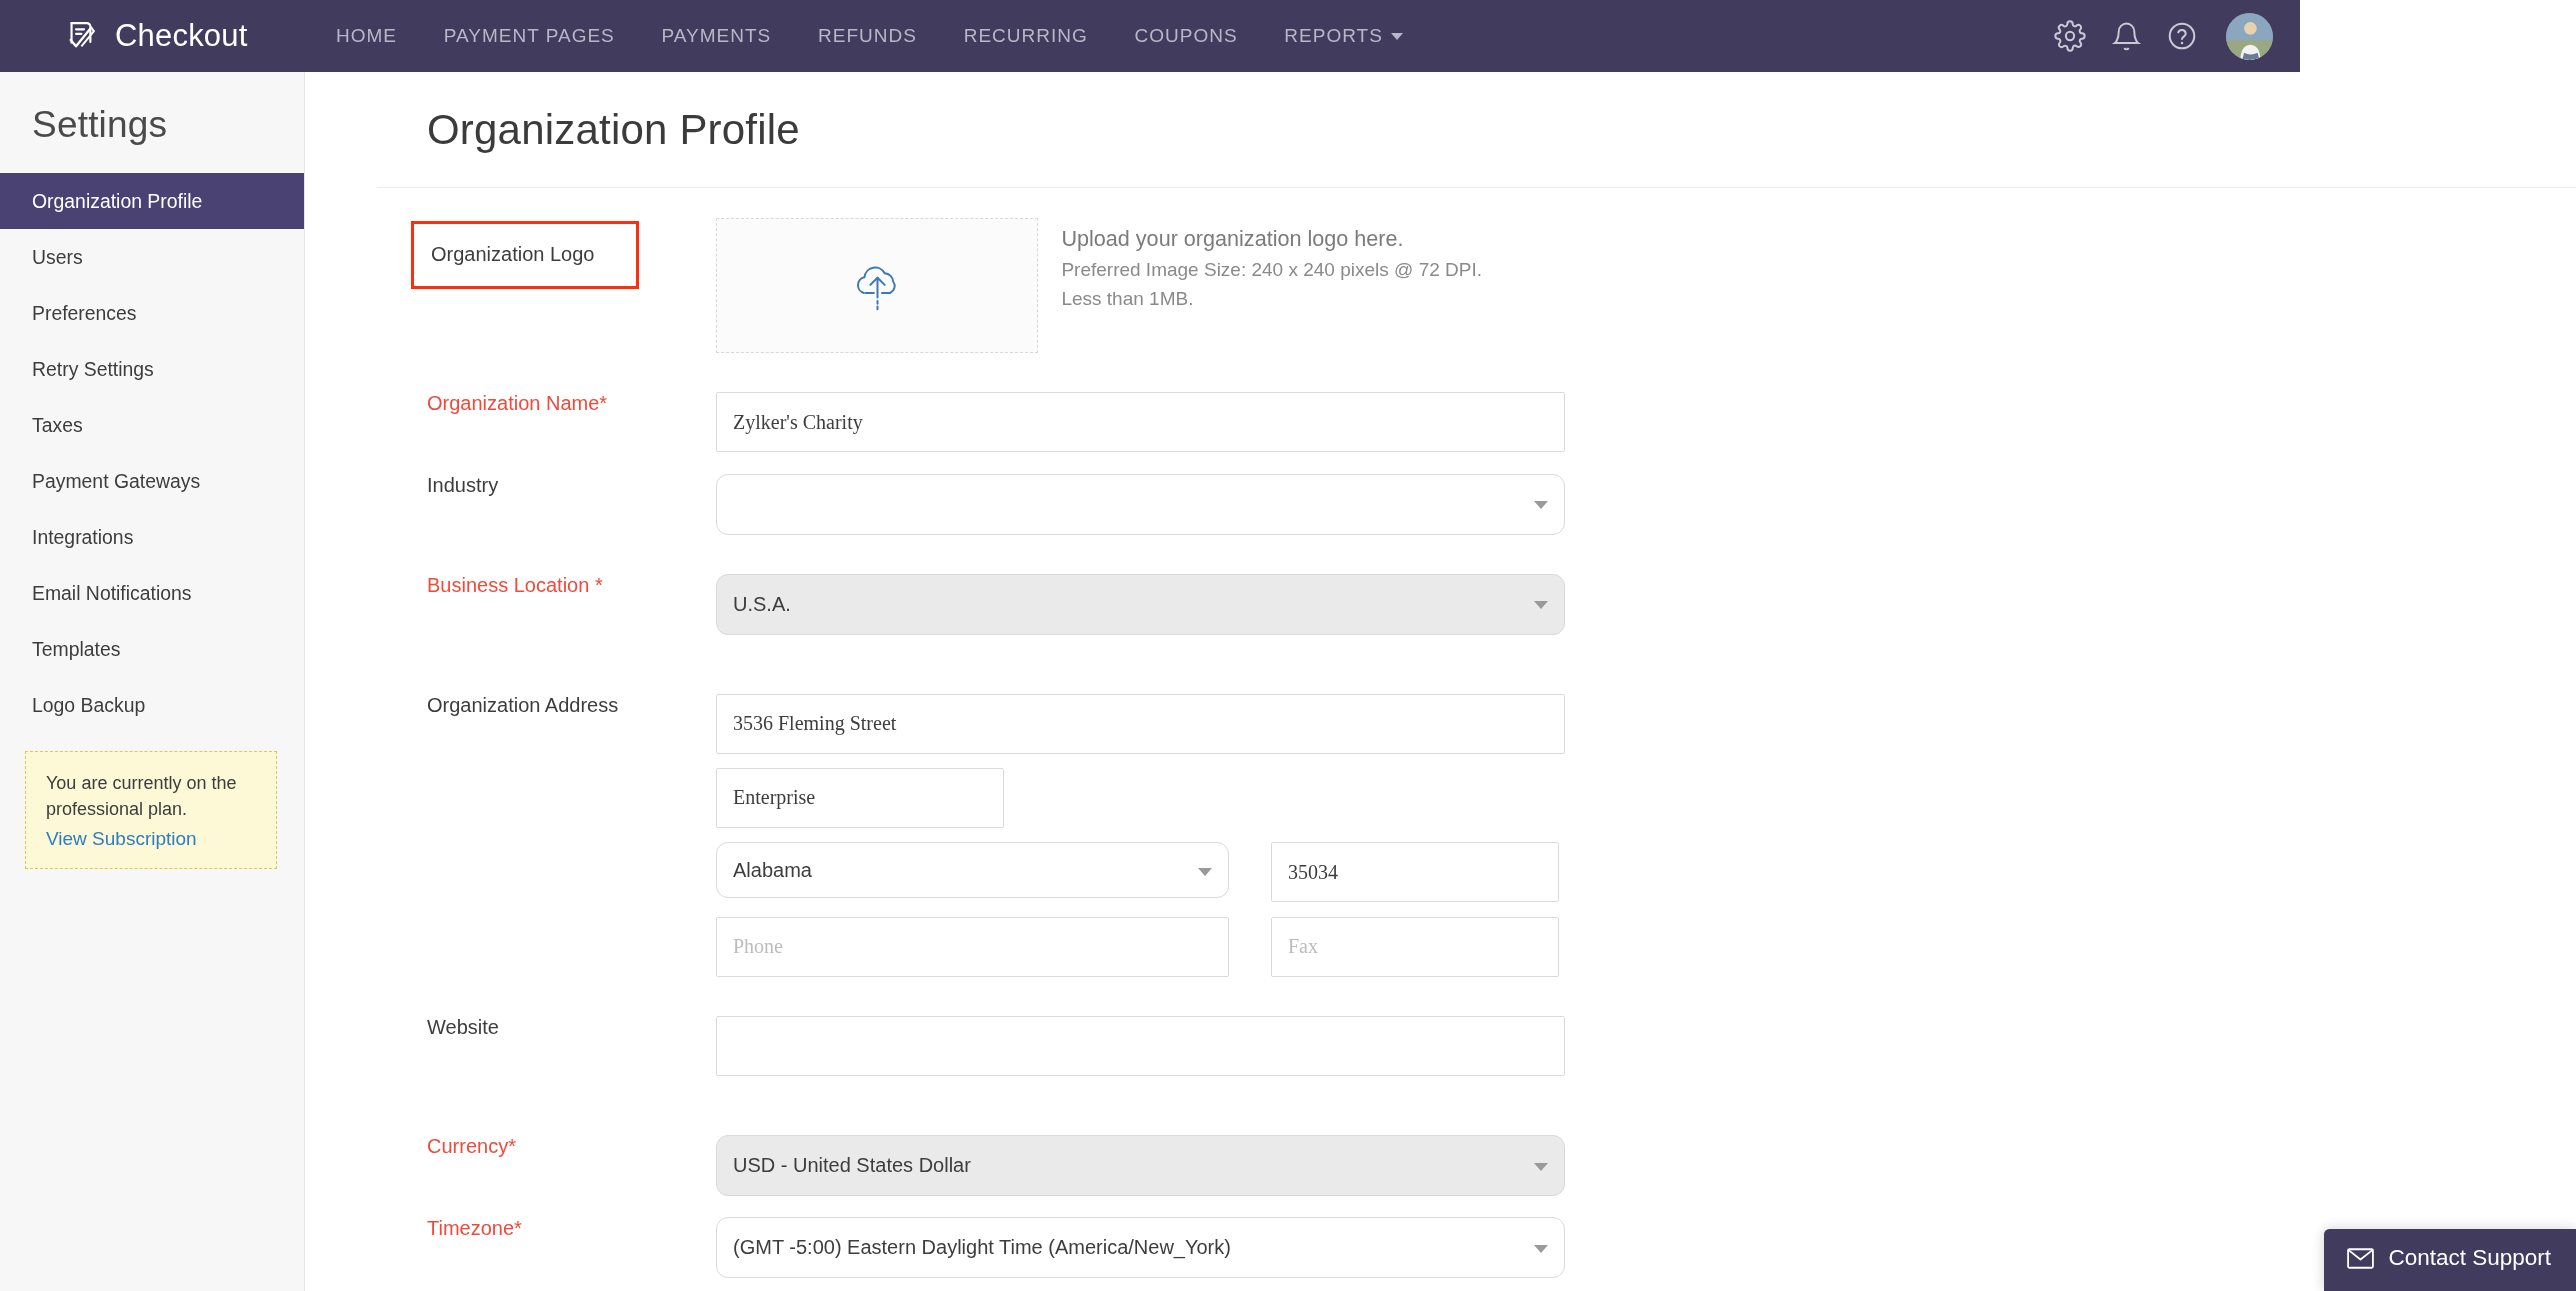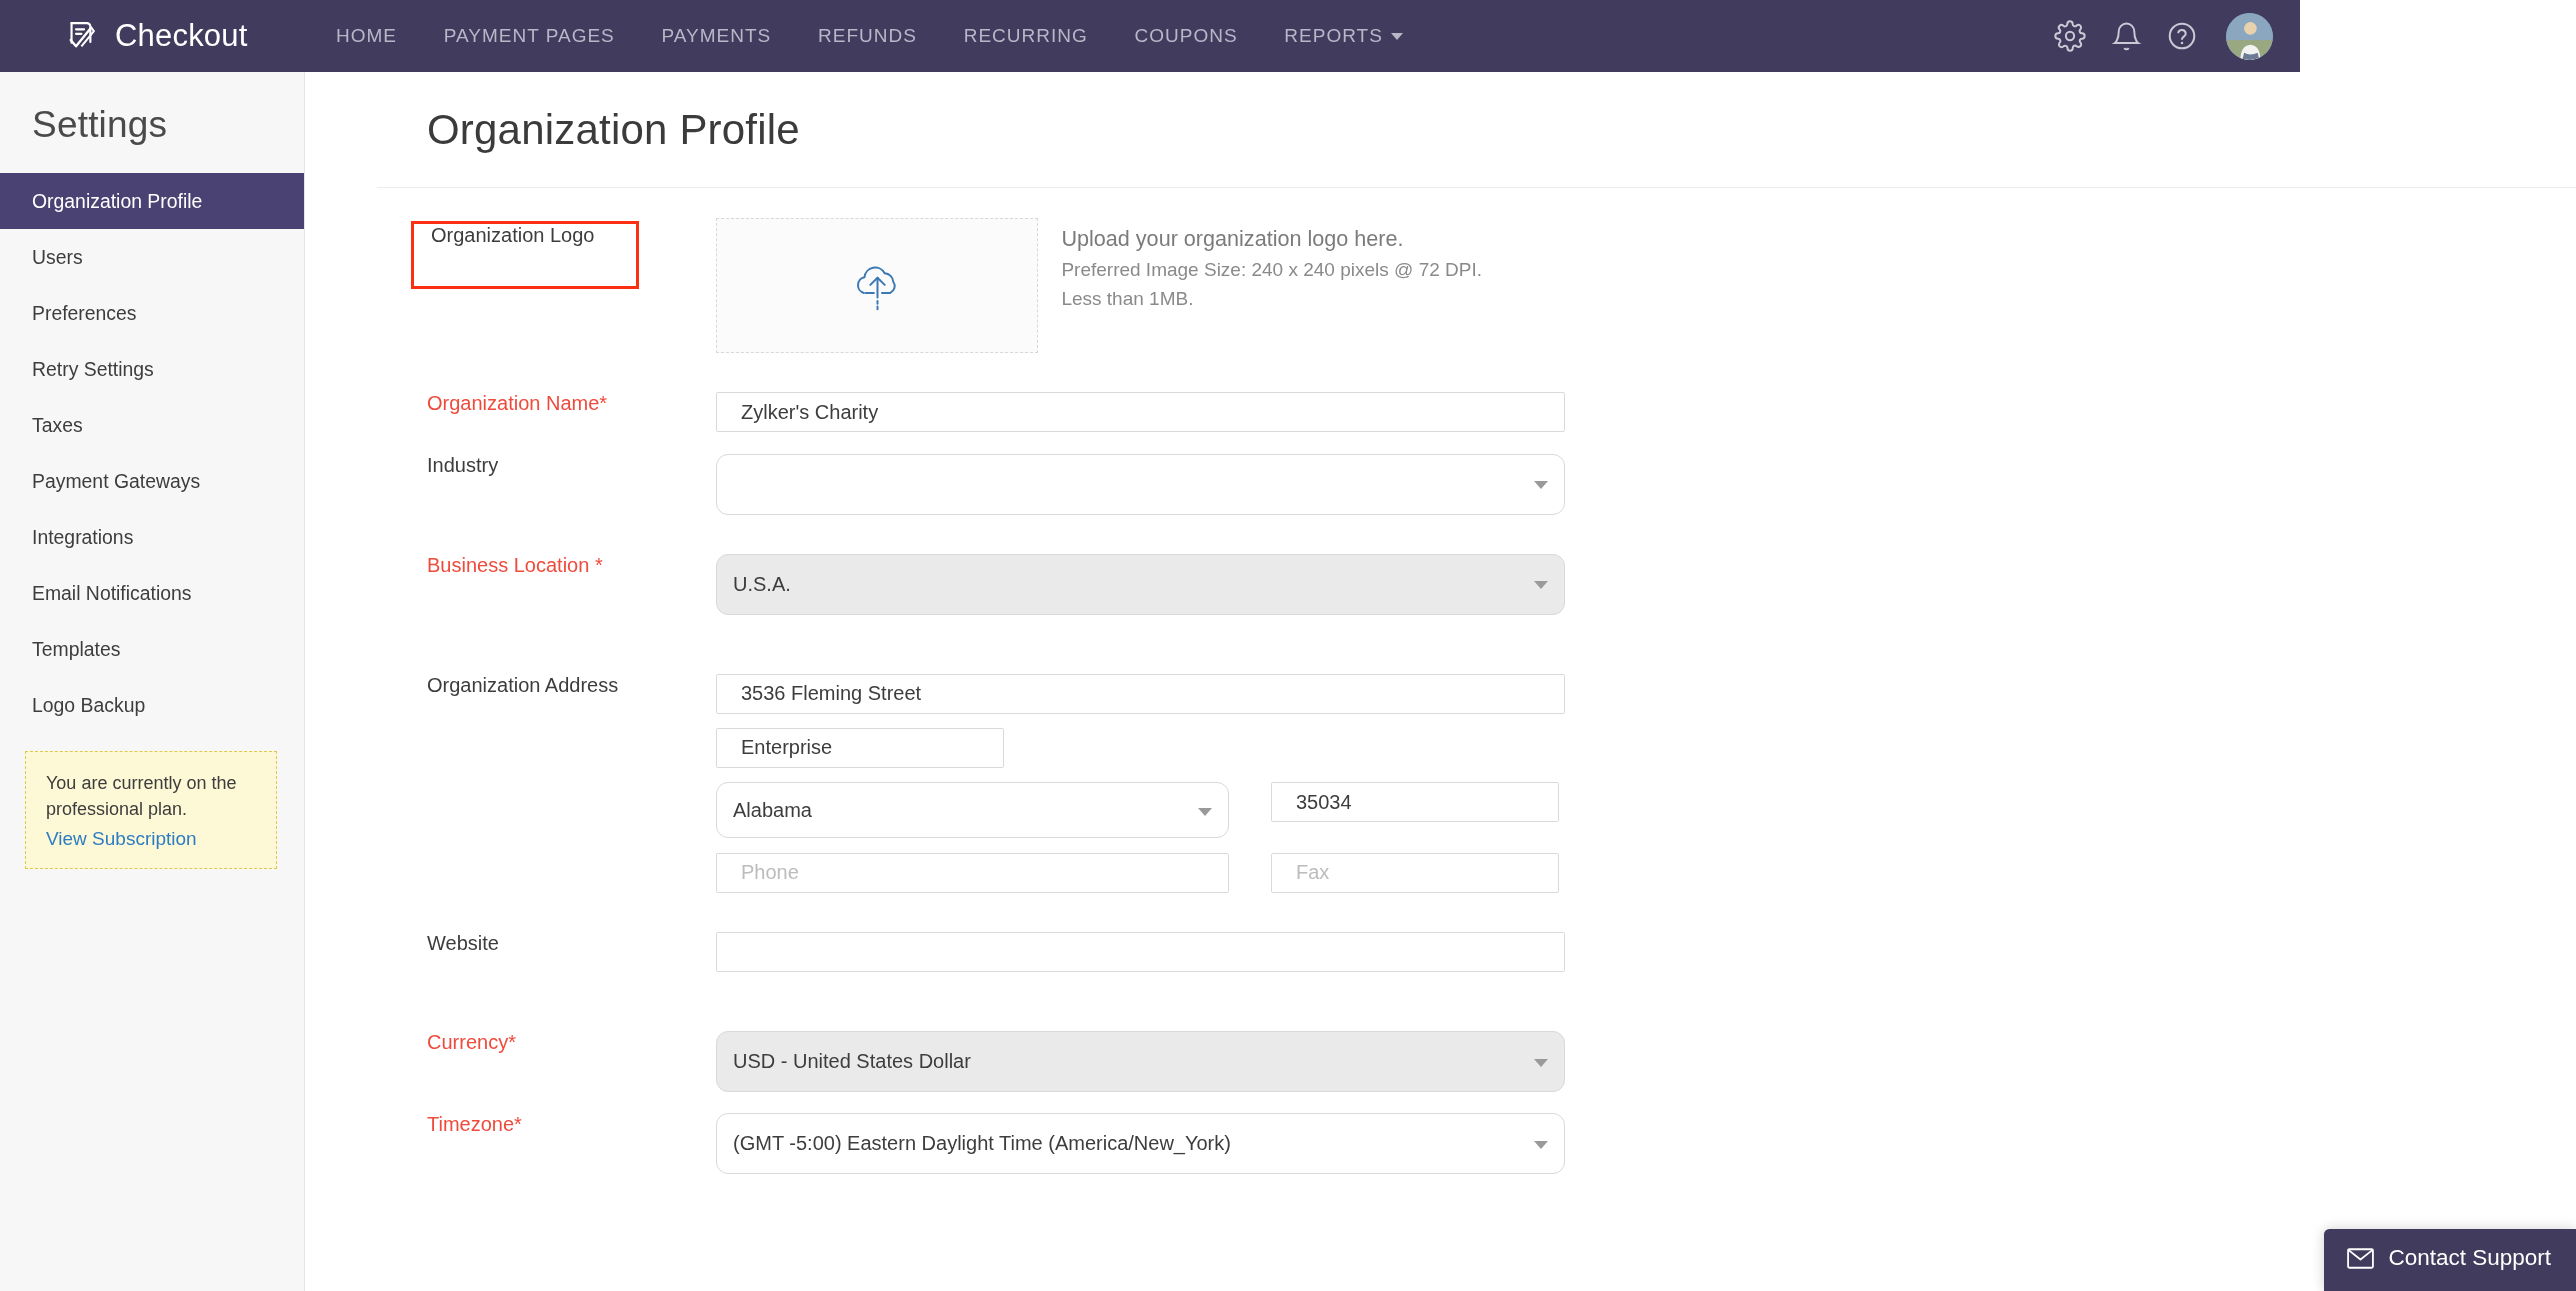--- a/index.html
+++ b/index.html
@@ -115,46 +115,46 @@
   .lbl.req { color: #ef4b3c; }
   .ctrl { flex: 1; }
 
   
   .logo-row { margin-bottom: 0; }
   .logo-lbl-box {
     position: absolute; left: 34px; top: 2.7px;
     width: 228px; height: 68px;
     border: 3.6px solid #fb2f12;
     background: #ffffff;
-    display: flex; 
+    display: flex; align-items: center;
   }
   .logo-lbl-text {
     font-size: 20px; color: #3d3d3d; padding-left: 17px;
   }
   .dropzone {
     width: 322px; height: 135px;
     border: 0.9px dashed #d8d8d8;
     background: #fbfbfb;
     display: flex; align-items: center; justify-content: center;
     cursor: pointer;
   }
   .upload-info {
     margin-left: 23.4px; padding-top: 4.5px;
   }
   .upload-line1 { font-size: 21.6px; color: #7b7b7b; line-height: 1.5; }
   .upload-line2, .upload-line3 { font-size: 19px; color: #8a8a8a; line-height: 1.55; }
   .dz-flex { display: flex; align-items: flex-start; }
 
   
   .inp {
-    width: 849px; height: 40px;
+    width: 849px; height: 60px;
     border: 0.9px solid #d9d9d9; background: #ffffff;
     font-size: 20px; color: #3d3d3d;
-    padding: 0 24px; outline: none;
-    font-family: Liberation Sans, sans-serif;
+    padding: 0 16px; outline: none;
+    font-family: Liberation Serif, serif;
     border-radius: 1.8px;
   }
   .inp::placeholder { color: #bcbcbc; }
   .inp.half { width: 513px; }
   .inp.half2 { width: 288px; }
   .sel {
     width: 849px; height: 56px;
     border: 0.9px solid #d9d9d9; background: #ffffff;
     font-size: 20px; color: #3d3d3d;
     padding: 0 16px; position: relative;

